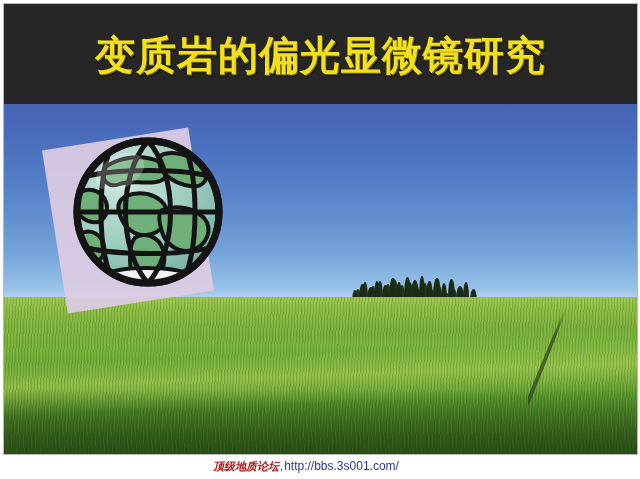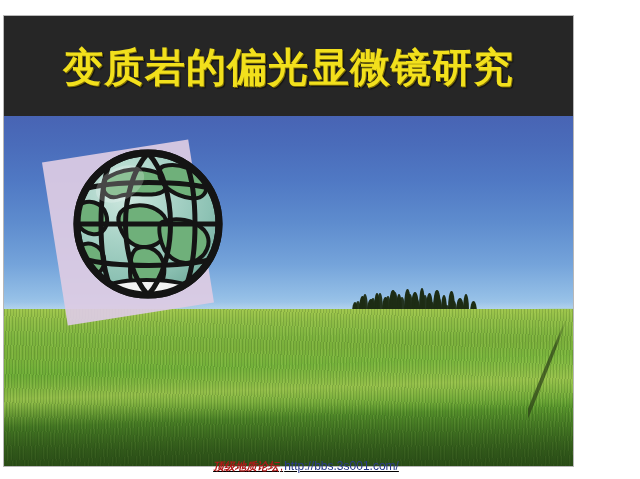--- a/index.html
+++ b/index.html
@@ -17,27 +17,26 @@
     width: 640px;
     height: 479px;
     background: #ffffff;
   }
 
   
   #slide-frame {
     position: absolute;
     left: 3px;
     top: 3px;
-    width: 571px;
+    width: 635px;
     height: 452px;
     border: 1px solid #b8b8b8;
     box-sizing: border-box;
     overflow: hidden;
     background: #2a2a2a;
-    margin-top: 12px;
   }
 
   
   #title-banner {
     position: absolute;
     left: 0;
     top: 0;
     width: 100%;
     height: 100px;
     background: #262626;
@@ -258,21 +257,20 @@
   
   #watermark {
     position: absolute;
     left: 0;
     top: 459px;
     width: 612px;
     text-align: center;
     font-size: 11px;
     line-height: 14px;
     white-space: nowrap;
-    text-decoration: underline;
   }
   #watermark-cn {
     color: #b01818;
     font-family: "DejaVu Sans", "Liberation Sans", sans-serif;
     font-weight: bold;
     font-style: italic;
     font-size: 11px;
     letter-spacing: 0px;
   }
   #watermark-sep {

